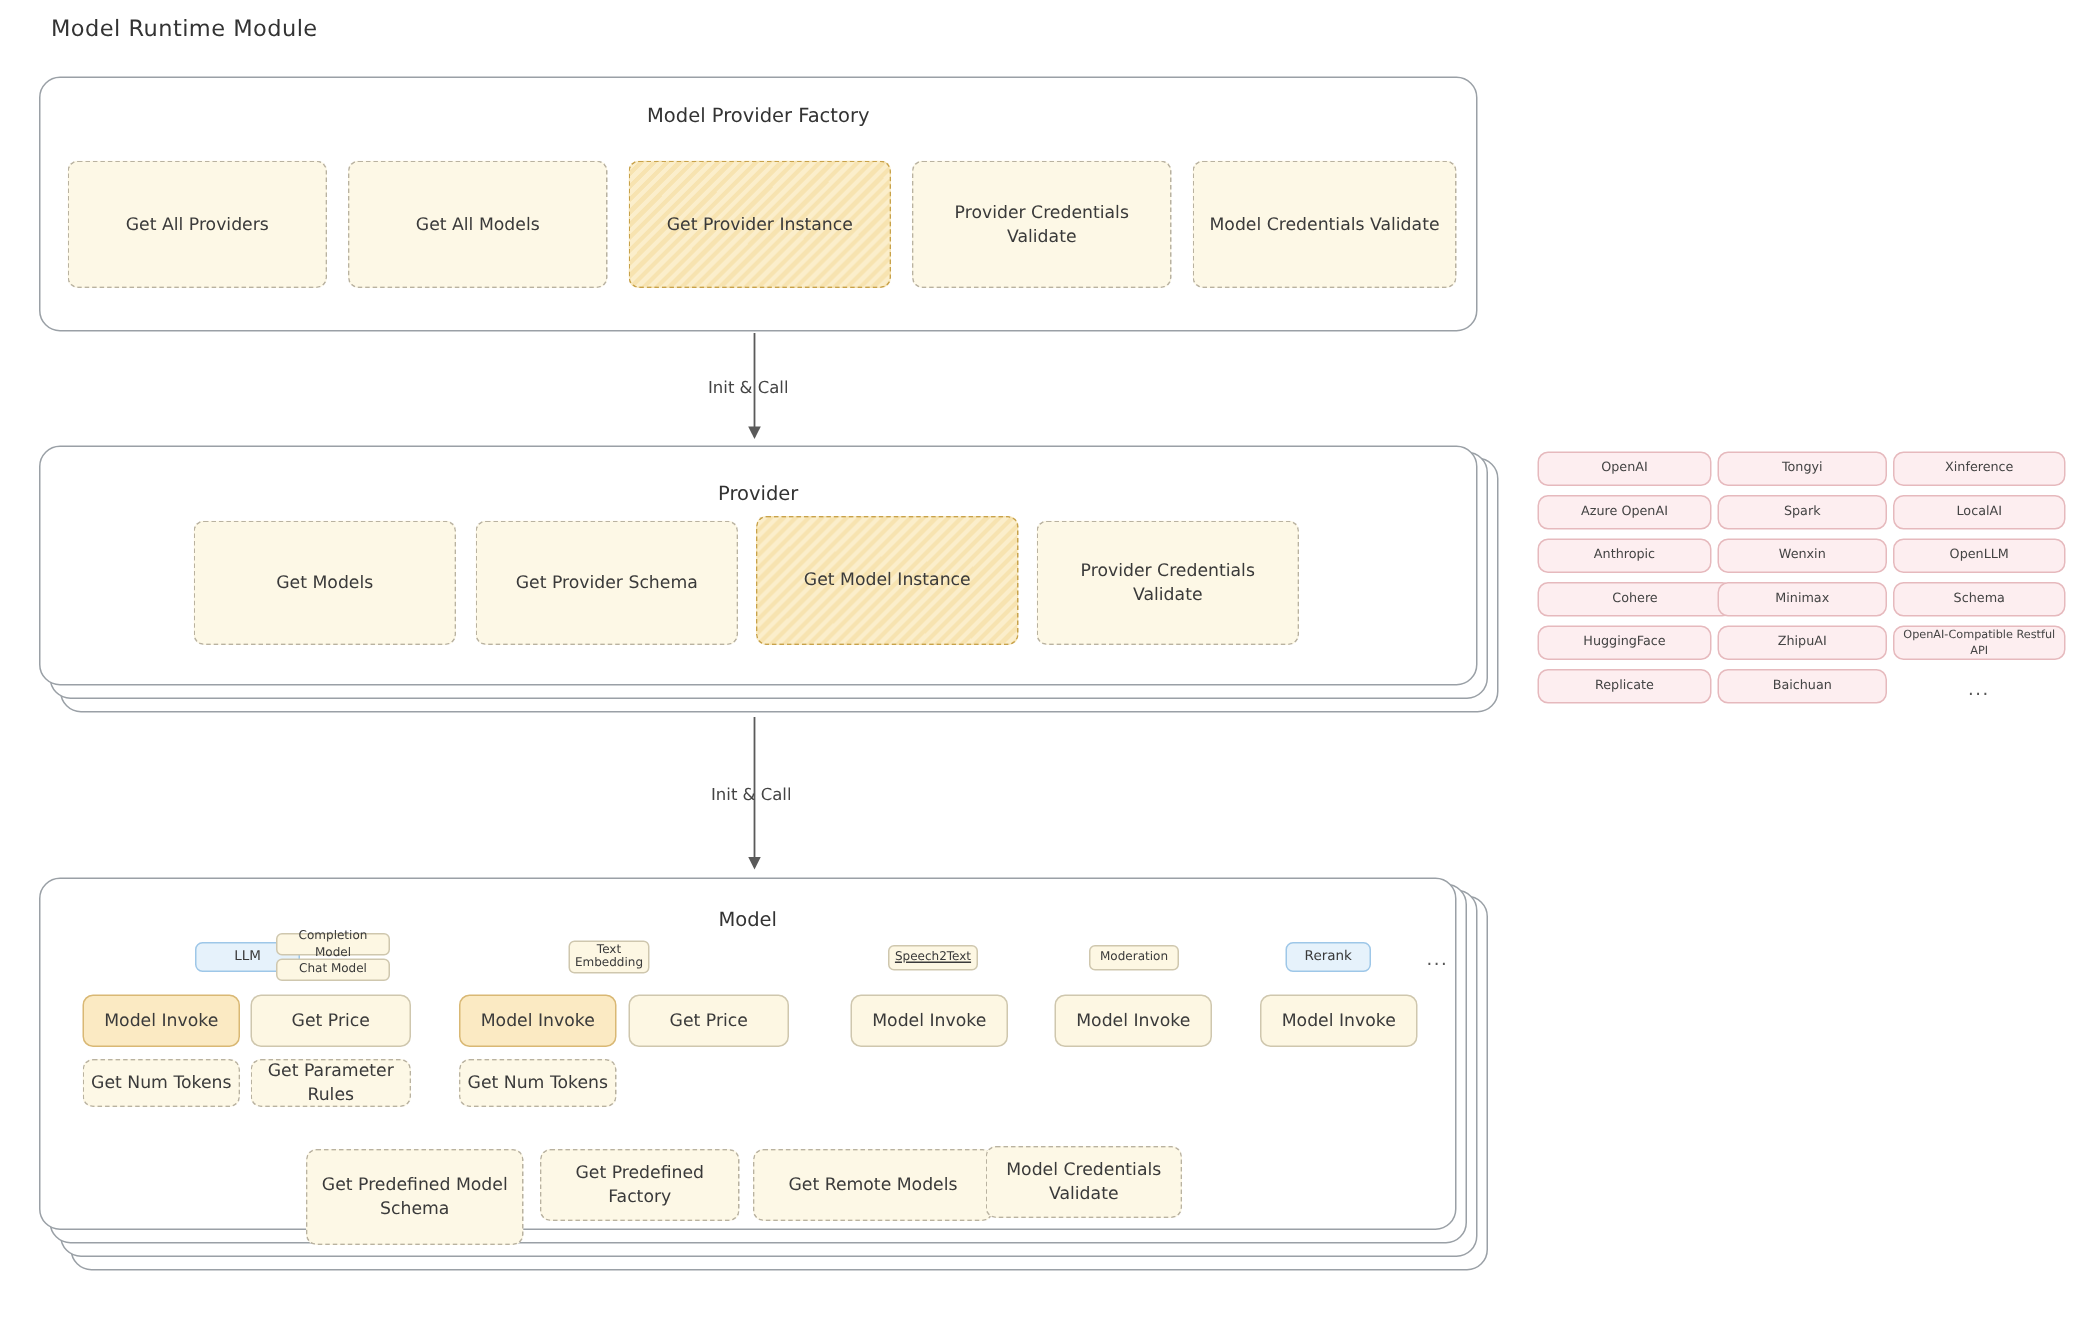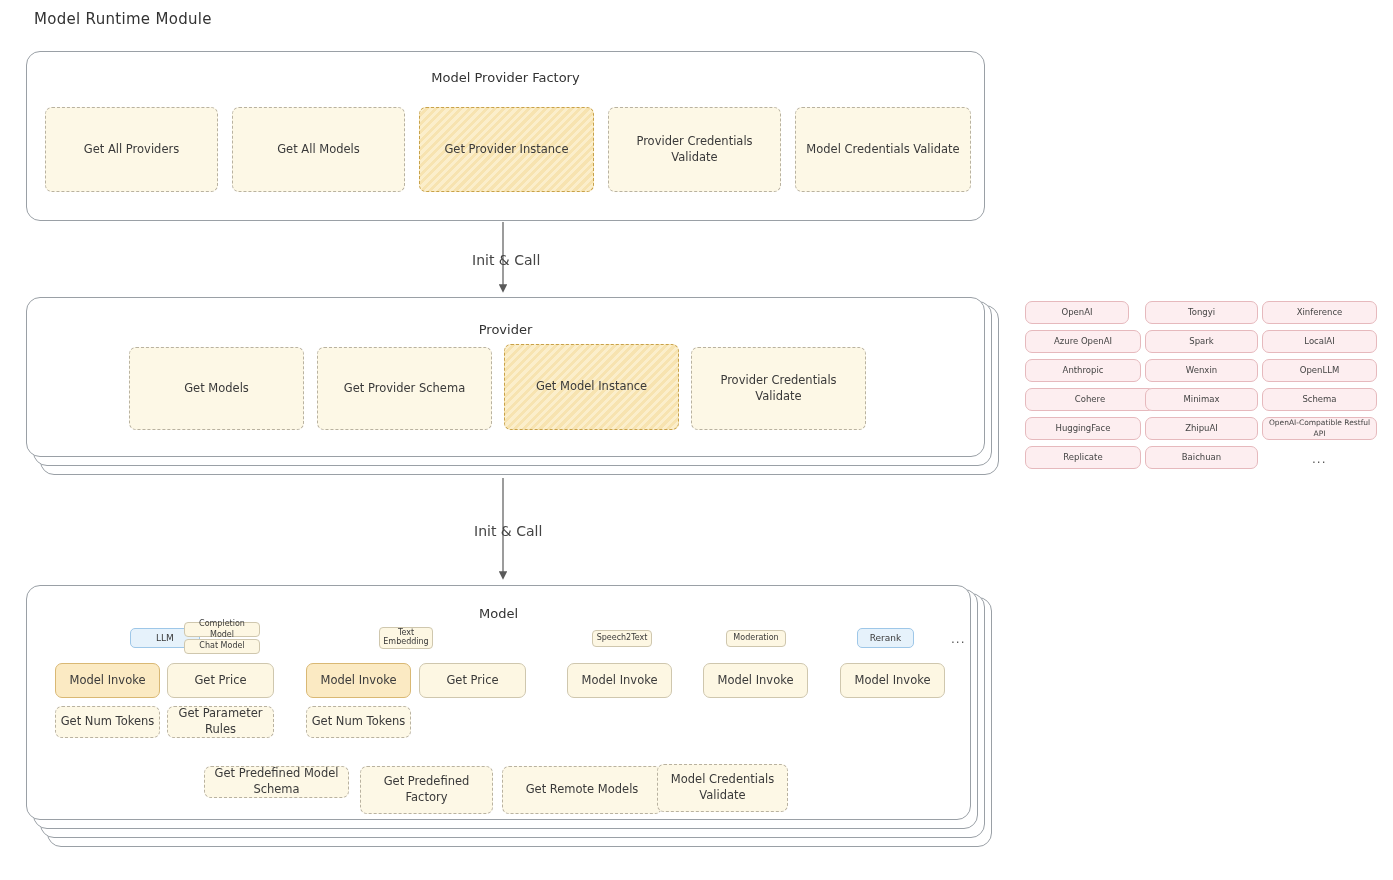--- a/index.html
+++ b/index.html
@@ -103,21 +103,21 @@
     color: #444;
   }
   .node.amber-solid {
     border: 1.3px solid #d9b874;
     background: #fbeac3;
   }
 
   
   .arrow-label {
     position: absolute;
-    font-size: 14px;
+    font-size: 11px;
     color: #444;
     white-space: nowrap;
   }
   svg.arrows {
     position: absolute;
     left: 0;
     top: 0;
     width: 1393px;
     height: 880px;
     pointer-events: none;
@@ -166,21 +166,21 @@
 <div class="node dashed" style="left:317px; top:347px; width:175px; height:83px;">
   <span>Get Provider Schema</span>
 </div>
 <div class="node hl" style="left:504px; top:344px; width:175px; height:86px;">
   <span>Get Model Instance</span>
 </div>
 <div class="node dashed" style="left:691px; top:347px; width:175px; height:83px;">
   <span>Provider Credentials Validate</span>
 </div>
 
-<div class="node pink" style="left:1025px; top:301px; width:104px; height:23px;">
+<div class="node pink" style="left:1025px; top:301px; width:116px; height:23px;">
   <span>OpenAI</span>
 </div>
 <div class="node pink" style="left:1025px; top:330px; width:116px; height:23px;justify-content:center;">
   <span>Azure OpenAI</span>
 </div>
 <div class="node pink" style="left:1025px; top:359px; width:116px; height:23px;">
   <span>Anthropic</span>
 </div>
 <div class="node pink" style="left:1025px; top:388px; width:130px; height:23px;">
   <span>Cohere</span>
@@ -240,21 +240,21 @@
 </div>
 <div class="node mini" style="left:184px; top:622px; width:76px; height:15px;">
   <span>Completion Model</span>
 </div>
 <div class="node mini" style="left:184px; top:639px; width:76px; height:15px;">
   <span>Chat Model</span>
 </div>
 <div class="node mini" style="left:379px; top:627px; width:54px; height:22px; line-height:1.1;">
   <span>Text Embedding</span>
 </div>
-<div class="node mini" style="left:592px; top:630px; width:60px; height:17px;">
+<div class="node mini" style="left:592px; top:630px; width:60px; height:17px;text-decoration:underline;">
   <span>Speech2Text</span>
 </div>
 <div class="node mini" style="left:726px; top:630px; width:60px; height:17px;">
   <span>Moderation</span>
 </div>
 <div class="node blue" style="left:857px; top:628px; width:57px; height:20px;">
   <span>Rerank</span>
 </div>
 <div class="ellipsis" style="left:951px; top:632px;">...</div>
 
@@ -283,21 +283,21 @@
 <div class="node dashed" style="left:55px; top:706px; width:105px; height:32px;">
   <span>Get Num Tokens</span>
 </div>
 <div class="node dashed" style="left:167px; top:706px; width:107px; height:32px;">
   <span>Get Parameter Rules</span>
 </div>
 <div class="node dashed" style="left:306px; top:706px; width:105px; height:32px;">
   <span>Get Num Tokens</span>
 </div>
 
-<div class="node dashed" style="left:204px; top:766px; width:145px; height:32px;">
+<div class="node dashed" style="left:204px; top:766px; width:145px; height:64px;">
   <span>Get Predefined Model Schema</span>
 </div>
 <div class="node dashed" style="left:360px; top:766px; width:133px; height:48px;">
   <span>Get Predefined Factory</span>
 </div>
 <div class="node dashed" style="left:502px; top:766px; width:160px; height:48px;">
   <span>Get Remote Models</span>
 </div>
 <div class="node dashed" style="left:657px; top:764px; width:131px; height:48px;">
   <span>Model Credentials Validate</span>

